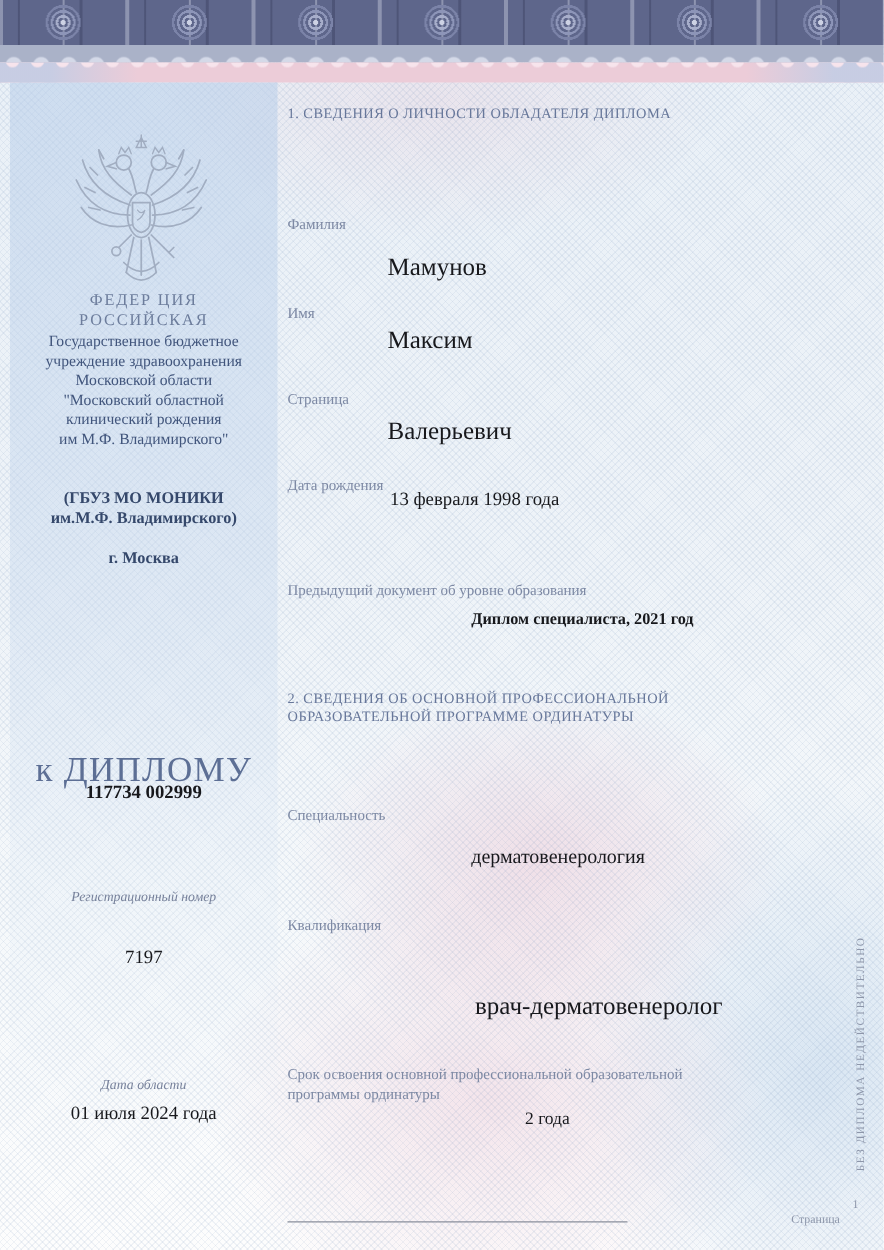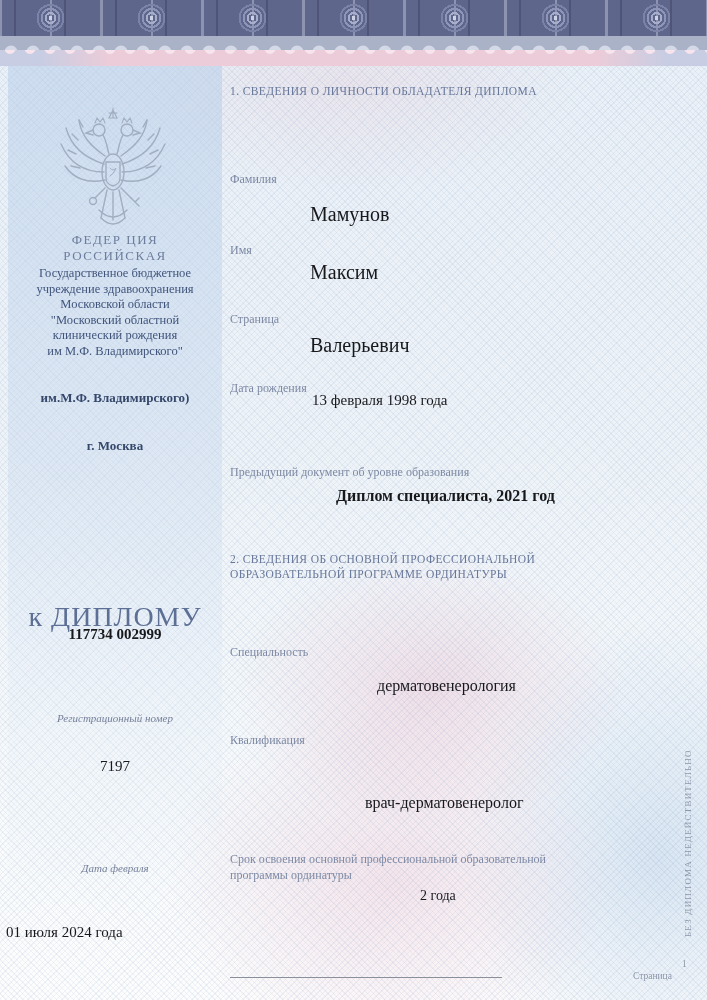--- a/index.html
+++ b/index.html
@@ -52,21 +52,21 @@
     background:linear-gradient(to bottom, rgba(183,205,233,0.55) 0%, rgba(198,216,238,0.40) 45%, rgba(220,232,245,0.22) 70%, rgba(255,255,255,0) 95%);
   }
 
   .abs { position:absolute; }
 
   .label   { color:#7d89a4; font-size:12px; }
   .label-it{ color:#76809a; font-size:11px; font-style:italic; }
   .section-title { color:#67779a; font-size:11.5px; letter-spacing:0.4px; line-height:15px; }
   .value-lg { color:#17181c; font-size:20px; font-weight:normal; }
   .value-md { color:#17181c; font-size:15px; font-weight:normal; }
-  .value-sm { color:#17181c; font-size:16px; font-weight:bold; }
+  .value-sm { color:#17181c; font-size:13px; font-weight:bold;margin-left:41px; }
 
   .left-col-text { color:#41557c; text-align:center; }
 
   .country { color:#6d7d9c; font-size:13px; letter-spacing:1.5px; text-align:center; line-height:16px; }
   .institution { font-size:12.5px; line-height:15.6px; }
   .inst-short  { font-size:13px; font-weight:bold; line-height:16px; color:#35486b; }
   .city { font-size:13px; font-weight:bold; color:#35486b; }
 
   .suppl-1 { color:#5d6f95; font-size:13.5px; letter-spacing:2.5px; text-align:center; }
   .suppl-2 { color:#5d6f95; font-size:28px; letter-spacing:1px; text-align:center; }
@@ -145,33 +145,34 @@
   <div class="abs left-col-text institution" style="left:6px; top:266px; width:218px;">
     <div>Государственное бюджетное</div>
     <div>учреждение здравоохранения</div>
     <div>Московской области</div>
     <div>"Московский областной</div>
     <div>клинический рождения</div>
     <div>им М.Ф. Владимирского"</div>
   </div>
 
   <div class="abs left-col-text inst-short" style="left:6px; top:390px; width:218px;">
+    <div>(ГБУЗ МО МОНИКИ</div>
     <div>им.М.Ф. Владимирского)</div>
   </div>
 
   <div class="abs left-col-text city" style="left:6px; top:438px; width:218px;">г. Москва</div>
 
   <div class="abs suppl-2" style="left:6px; top:601px; width:218px;">к ДИПЛОМУ</div>
   <div class="abs dip-num" style="left:6px; top:626px; width:218px;">117734 002999</div>
 
   <div class="abs label-it" style="left:6px; top:712px; width:218px; text-align:center;">Регистрационный номер</div>
   <div class="abs" style="left:6px; top:758px; width:218px; text-align:center; color:#17181c; font-size:15px;">7197</div>
 
-  <div class="abs label-it" style="left:6px; top:862px; width:218px; text-align:center;">Дата февраля</div>
-  <div class="abs value-md" style="left:6px; top:924px; width:218px; text-align:left;">01 июля 2024 года</div>
+  <div class="abs label-it" style="left:6px; top:862px; width:218px; text-align:center;">Дата области</div>
+  <div class="abs value-md" style="left:6px; top:883px; width:218px; text-align:center;">01 июля 2024 года</div>
 
   <div class="abs section-title" style="left:230px; top:84px; width:440px;">1. СВЕДЕНИЯ О ЛИЧНОСТИ ОБЛАДАТЕЛЯ ДИПЛОМА</div>
 
   <div class="abs label" style="left:230px; top:172px;">Фамилия</div>
   <div class="abs value-lg" style="left:310px; top:203px;">Мамунов</div>
 
   <div class="abs label" style="left:230px; top:243px;text-align:center;">Имя</div>
   <div class="abs value-lg" style="left:310px; top:261px;">Максим</div>
 
   <div class="abs label" style="left:230px; top:312px;">Страница</div>
@@ -182,21 +183,21 @@
 
   <div class="abs label" style="left:230px; top:465px;">Предыдущий документ об уровне образования</div>
   <div class="abs value-sm" style="left:336px; top:487px;">Диплом специалиста, 2021 год</div>
 
   <div class="abs section-title" style="left:230px; top:552px; max-width:345px;">2. СВЕДЕНИЯ ОБ ОСНОВНОЙ ПРОФЕССИОНАЛЬНОЙ ОБРАЗОВАТЕЛЬНОЙ ПРОГРАММЕ ОРДИНАТУРЫ</div>
 
   <div class="abs label" style="left:230px; top:645px;">Специальность</div>
   <div class="abs value-md" style="left:377px; top:677px; font-size:16px;">дерматовенерология</div>
 
   <div class="abs label" style="left:230px; top:733px;">Квалификация</div>
-  <div class="abs value-md" style="left:365px; top:794px; font-size:16px;">врач-дерматовенеролог</div>
+  <div class="abs value-md" style="left:380px; top:794px; font-size:20px;">врач-дерматовенеролог</div>
 
   <div class="abs label" style="left:230px; top:851px; max-width:335px; line-height:16px;">Срок освоения основной профессиональной образовательной программы ординатуры</div>
   <div class="abs value-md" style="left:420px; top:888px; font-size:14px;">2 года</div>
 
   <div class="abs underline-sign" style="left:230px; top:977px; width:272px; height:1px;"></div>
 
   <div class="abs page-label" style="left:682px; top:959px;">1</div>
   <div class="abs page-label" style="left:633px; top:971px;">Страница</div>
 
   <div class="abs edge-text" style="left:683px; top:937px;">БЕЗ ДИПЛОМА НЕДЕЙСТВИТЕЛЬНО</div>

